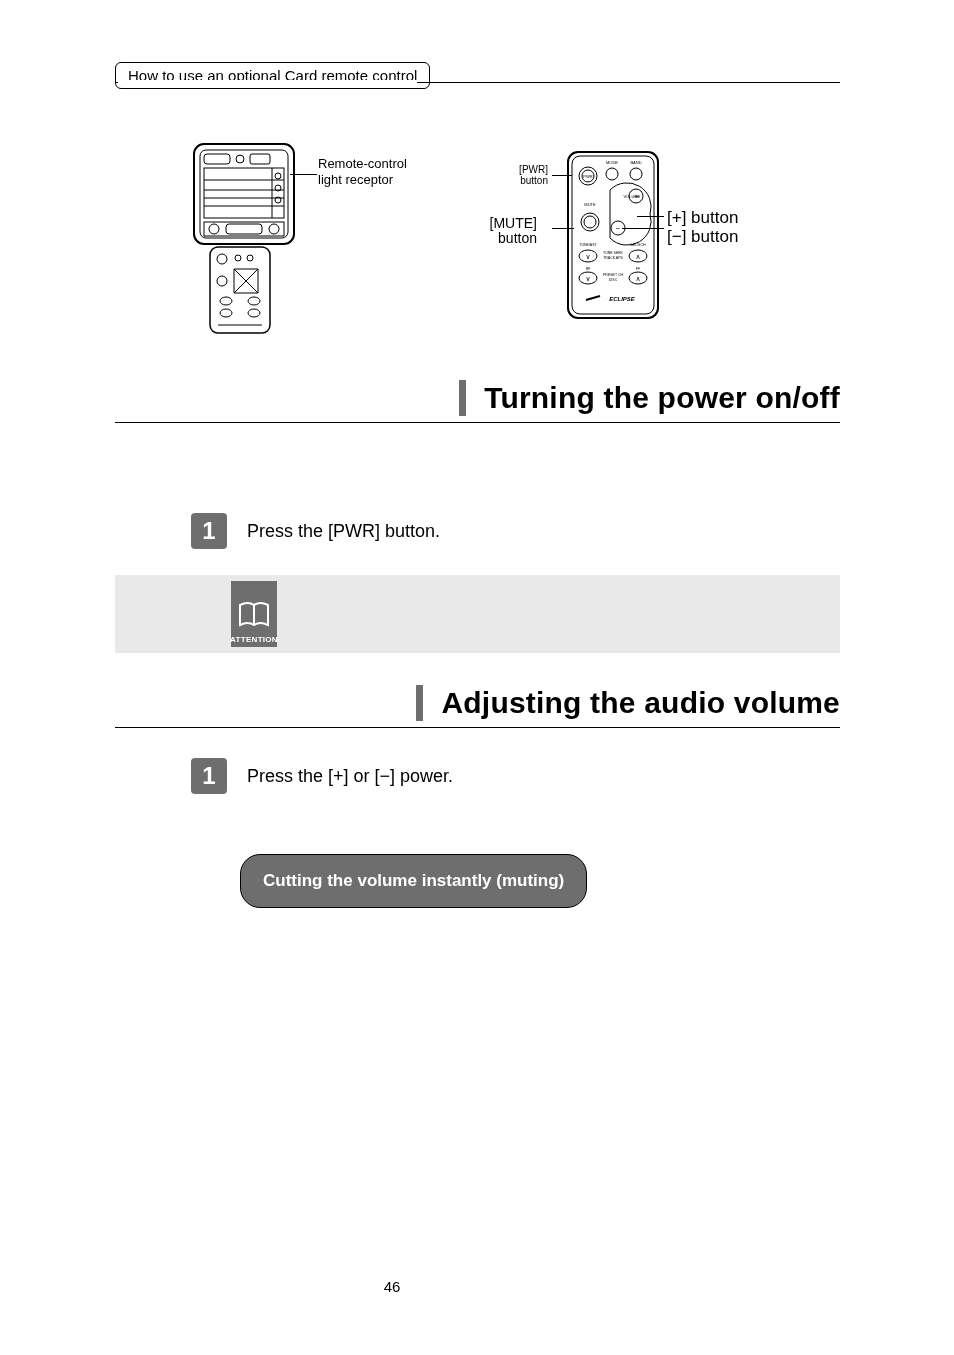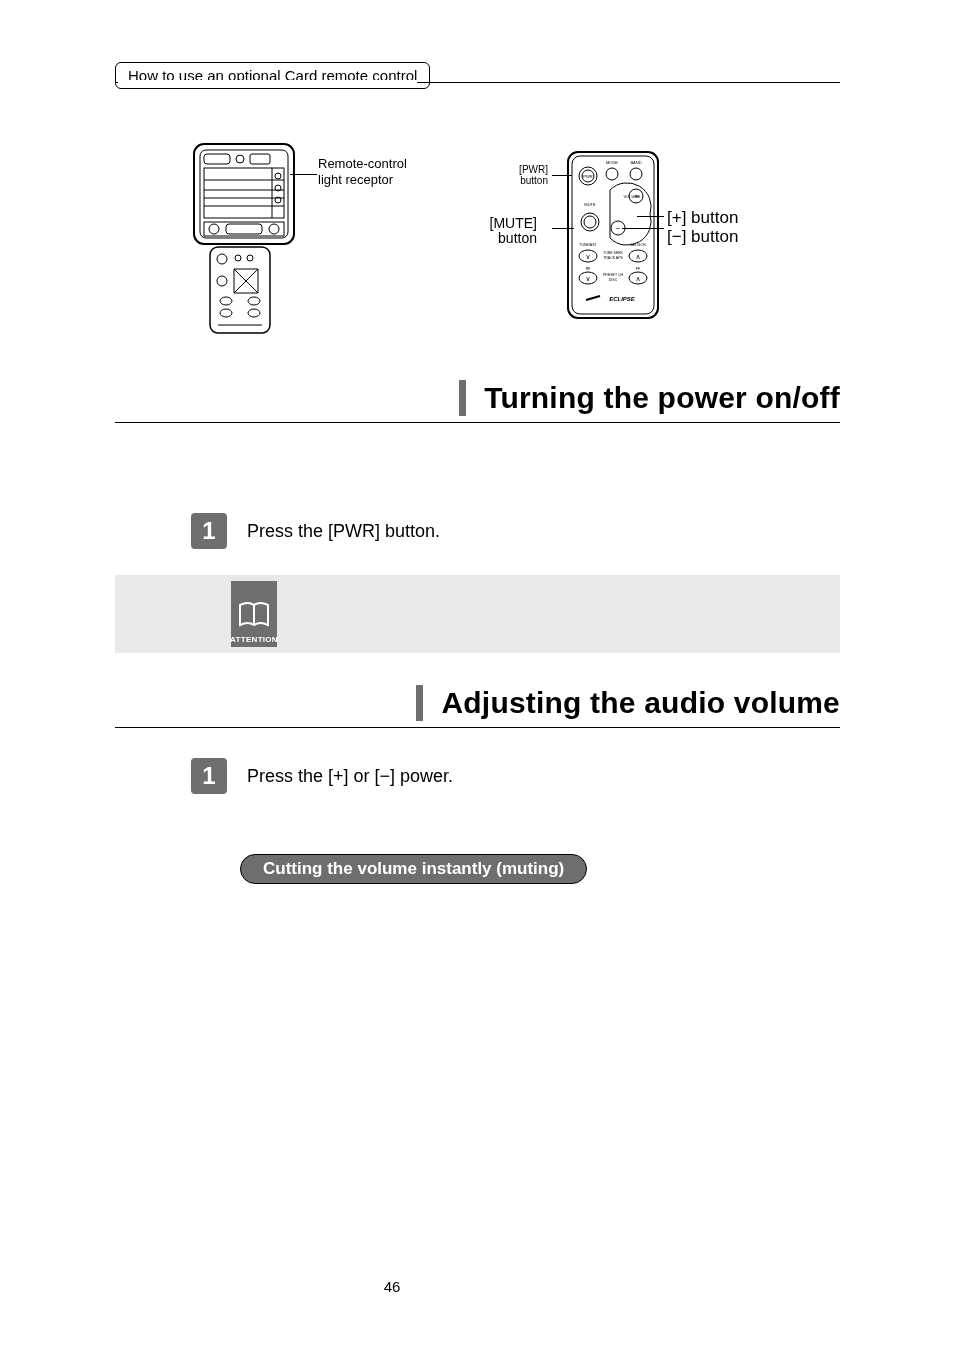--- a/index.html
+++ b/index.html
@@ -82,21 +82,21 @@
   }
   .att-book {
     width: 32px; height: 28px; margin-bottom: 6px;
   }
   .att-text {
     font-size: 8px; font-weight: bold; color: #fff; letter-spacing: 0.3px; margin-bottom: 3px;
   }
   .pill {
     position: absolute; top: 854px; left: 240px;
     background: #6e6e6e; color: #fff; font-weight: bold;
-    padding: 4px 22px; border-radius: 20px; font-size: 17px;
+    padding: 16px 22px; border-radius: 20px; font-size: 17px;
     border: 1px solid #000;
   }
   .page-num {
     position: absolute; bottom: 60px; left: 0; width: 784px; text-align: center; font-size: 15px;
   }
   .line { position: absolute; background: #000; height: 1px; }
   #line-receptor{ top: 34px; left: 100px; width: 27px; }
   #line-pwr    { top: 35px; left: 362px; width: 20px; }
   #line-mute   { top: 88px; left: 362px; width: 22px; }
   #line-plus   { top: 76px; left: 447px; width: 27px; }

